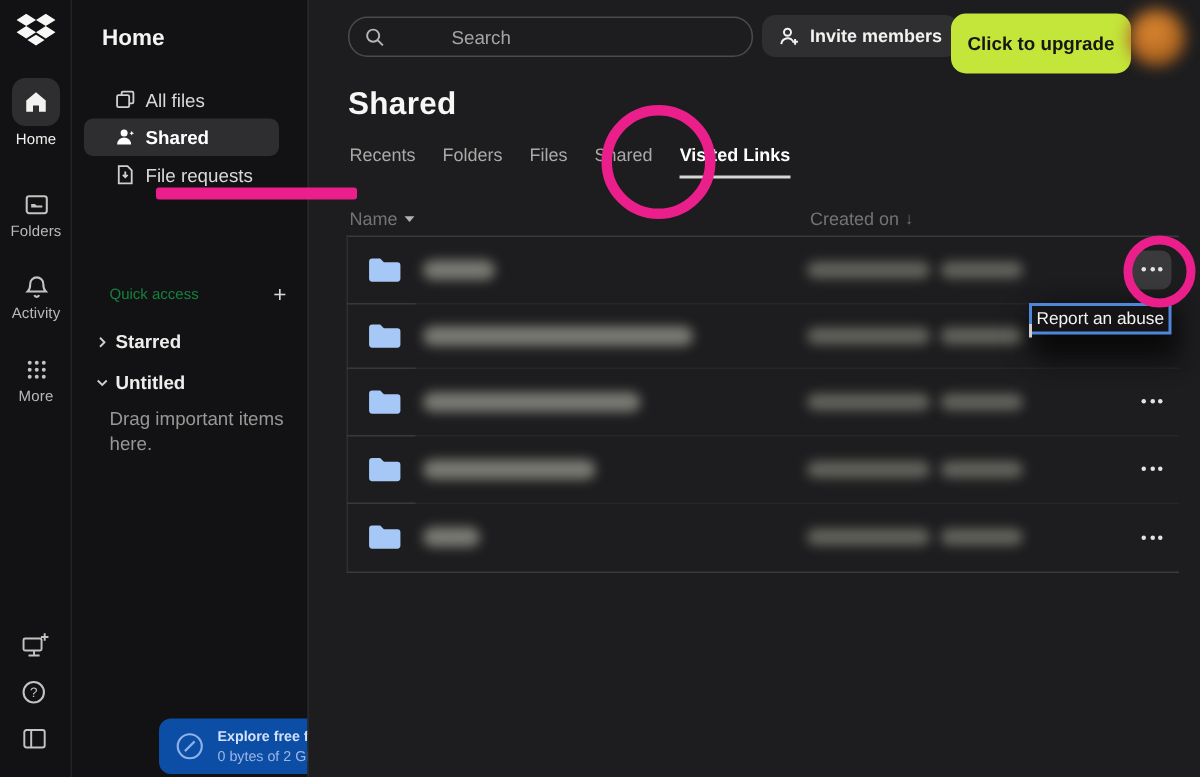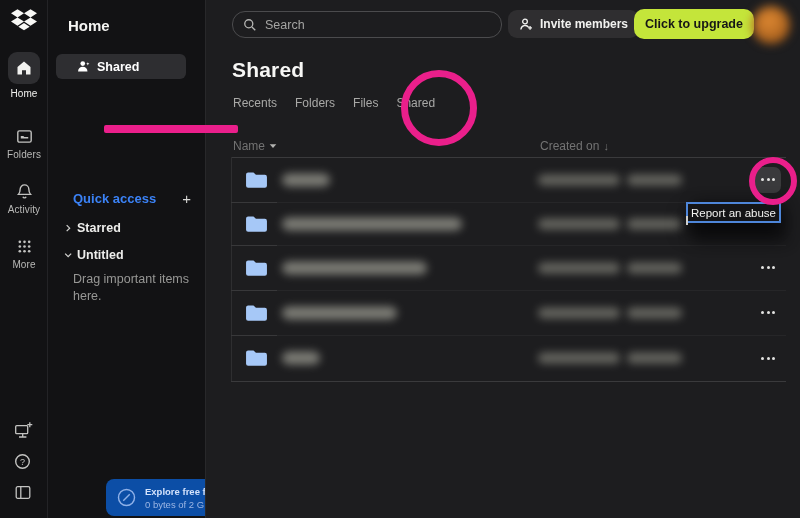--- a/index.html
+++ b/index.html
@@ -30,44 +30,44 @@
   .sb-title{position:absolute;left:20px;top:17px;font-size:15px;font-weight:bold;color:#f4f4f2;}
   .sb-nav{position:absolute;left:0;top:54px;width:157px;}
   .sb-item{position:relative;height:25px;display:flex;align-items:center;padding-left:27px;cursor:pointer;}
   .sb-item .ico{width:16px;height:16px;margin-right:6px;display:flex;align-items:center;justify-content:center;}
   .sb-item .lbl{font-size:12.5px;color:#d9d9d7;}
   .sb-item.active::before{content:"";position:absolute;left:8px;right:19px;top:0;bottom:0;background:#2e2e31;border-radius:6px;}
   .sb-item.active .lbl{color:#ffffff;font-weight:bold;position:relative;}
   .sb-item.active .ico{position:relative;}
   .pink-underline{left:56px;top:125px;width:134px;height:8px;background:var(--pink);border-radius:2px;z-index:3;}
   .qa-head{left:25px;top:191px;width:118px;display:flex;align-items:center;justify-content:space-between;}
-  .qa-title{font-size:13px;font-weight:bold;color:#3b82f6;}
+  .qa-title{font-size:10px;font-weight:normal;color:#15803d;}
   .qa-plus{font-size:15px;color:#d7d7d5;cursor:pointer;line-height:10px;}
   .tree-row{position:absolute;left:14px;display:flex;align-items:center;cursor:pointer;}
   .tree-chev{width:12px;height:12px;margin-right:3px;display:flex;align-items:center;justify-content:center;}
   .tree-lbl{font-size:12.5px;font-weight:bold;color:#eDeDeb;color:#ededeb;}
   .drag-hint{left:25px;top:271px;width:116px;font-size:12.5px;line-height:1.35;color:#97979
 
 5;color:#979795;}
   
   .banner{left:58px;top:479px;width:142px;height:37px;background:var(--banner-blue);border-radius:8px;display:flex;align-items:center;padding:0 8px 0 10px;cursor:pointer;}
   .gauge{width:21px;height:21px;flex:0 0 auto;margin-right:8px;}
   .banner-txt{flex:1;min-width:0;}
   .banner-title{font-size:9.5px;font-weight:bold;color:#d3e2fc;white-space:nowrap;}
   .banner-usage{font-size:9.5px;color:#9cb6e4;margin-top:2px;white-space:nowrap;}
   .banner-chev{flex:0 0 auto;margin-left:4px;}
 
   
   .main{left:205px;top:0;width:595px;height:518px;background:#1d1d1f;border-left:1px solid #28282a;}
-  .search{left:232px;top:11px;width:270px;height:27px;border:1px solid #4b4b4d;border-radius:13px;display:flex;align-items:center;padding:0 10px;background:transparent;}
+  .search{left:232px;top:11px;width:270px;height:27px;border:1px solid #4b4b4d;border-radius:13px;display:flex;align-items:center;padding:0 10px;background:transparent;gap:36px;}
   .search input{border:none;outline:none;background:transparent;color:#cfcfcd;font-size:12.5px;margin-left:8px;width:200px;font-family:"Liberation Sans",sans-serif;}
   .search input::placeholder{color:#a5a5a3;}
   .btn{display:flex;align-items:center;justify-content:center;border-radius:9px;cursor:pointer;white-space:nowrap;}
   .invite{left:508px;top:10px;height:28px;padding:0 11px;background:#2f2e30;color:#f2f2f0;font-size:12px;font-weight:bold;gap:6px;}
-  .upgrade{left:634px;top:9px;height:30px;padding:0 11px;background:var(--lime);color:#161616;font-size:12.5px;font-weight:bold;border-radius:10px;}
+  .upgrade{left:634px;top:9px;height:40px;padding:0 11px;background:var(--lime);color:#161616;font-size:12.5px;font-weight:bold;border-radius:10px;}
   .avatar{left:752px;top:6px;width:38px;height:38px;border-radius:50%;
     background:radial-gradient(circle at 45% 40%,#e08a33,#8a4a12);filter:blur(5px);}
   .page-title{left:232px;top:58px;font-size:21px;font-weight:bold;color:#f7f7f5;letter-spacing:.2px;}
   .tabs{left:233px;top:96px;display:flex;gap:18px;}
   .tab{font-size:12px;color:#a9a9a7;padding-bottom:9px;position:relative;cursor:pointer;}
   .tab.active{color:#ffffff;font-weight:bold;}
   .tab.active::after{content:"";position:absolute;left:0;right:0;bottom:0;height:2px;background:#d6d6d4;}
 
   
   .col-head{top:139px;font-size:12px;color:#737373;display:flex;align-items:center;gap:4px;cursor:pointer;}
@@ -169,33 +169,51 @@
       <rect x="1.2" y="1.2" width="13.6" height="11.6" rx="1.5"></rect>
       <path d="M5.8 1.2v11.6"></path>
     </svg>
   </div>
 </div>
 
 <div class="abs sidebar">
   <div class="sb-title">Home</div>
 
   <div class="sb-nav">
+    <div class="sb-item">
+      <span class="ico">
+        <svg width="15" height="15" viewBox="0 0 16 16" fill="none" stroke="#cfcfcd" stroke-width="1.3">
+          <rect x="2.2" y="4.7" width="8.6" height="8.6" rx="1"></rect>
+          <path d="M5.4 4.7V3.2a1 1 0 0 1 1-1h6.4a1 1 0 0 1 1 1v6.4a1 1 0 0 1-1 1h-1.6"></path>
+        </svg>
+      </span>
+      <span class="lbl">All files</span>
+    </div>
 
 
     <div class="sb-item active">
       <span class="ico">
         <svg width="15" height="15" viewBox="0 0 16 16" fill="#ffffff">
           <circle cx="7.2" cy="4.9" r="2.5"></circle>
           <path d="M2.2 13.2a5 5 0 0 1 10 0Z"></path>
           <path d="M12.6 3.4l.5 1.2 1.2.5-1.2.5-.5 1.2-.5-1.2-1.2-.5 1.2-.5Z"></path>
         </svg>
       </span>
       <span class="lbl">Shared</span>
     </div>
 
+    <div class="sb-item">
+      <span class="ico">
+        <svg width="15" height="15" viewBox="0 0 16 16" fill="none" stroke="#cfcfcd" stroke-width="1.3">
+          <path d="M3.4 1.9h6.2l3 3v9.2H3.4Z"></path>
+          <path d="M8 5.6v4.2M6.3 8.1 8 9.8l1.7-1.7"></path>
+        </svg>
+      </span>
+      <span class="lbl">File requests</span>
+    </div>
 
   </div>
 
   <div class="abs pink-underline" style="position:absolute"></div>
 
   <div class="abs qa-head" style="position:absolute">
     <span class="qa-title">Quick access</span>
     <span class="qa-plus">+</span>
   </div>
 
@@ -267,20 +285,21 @@
 
 <div class="abs avatar"></div>
 
 <div class="abs page-title">Shared</div>
 
 <div class="abs tabs">
   <span class="tab">Recents</span>
   <span class="tab">Folders</span>
   <span class="tab">Files</span>
   <span class="tab">Shared</span>
+  <span class="tab active">Visited Links</span>
 </div>
 
 <div class="abs ring ring1"></div>
 
 <div class="abs col-head" style="left:233px">
   <span>Name</span>
   <span>
     <svg width="8" height="6" viewBox="0 0 8 6" fill="#b3b3b1">
         <path d="M0.7 1.2h6.6L4 5Z"></path>
       </svg>

